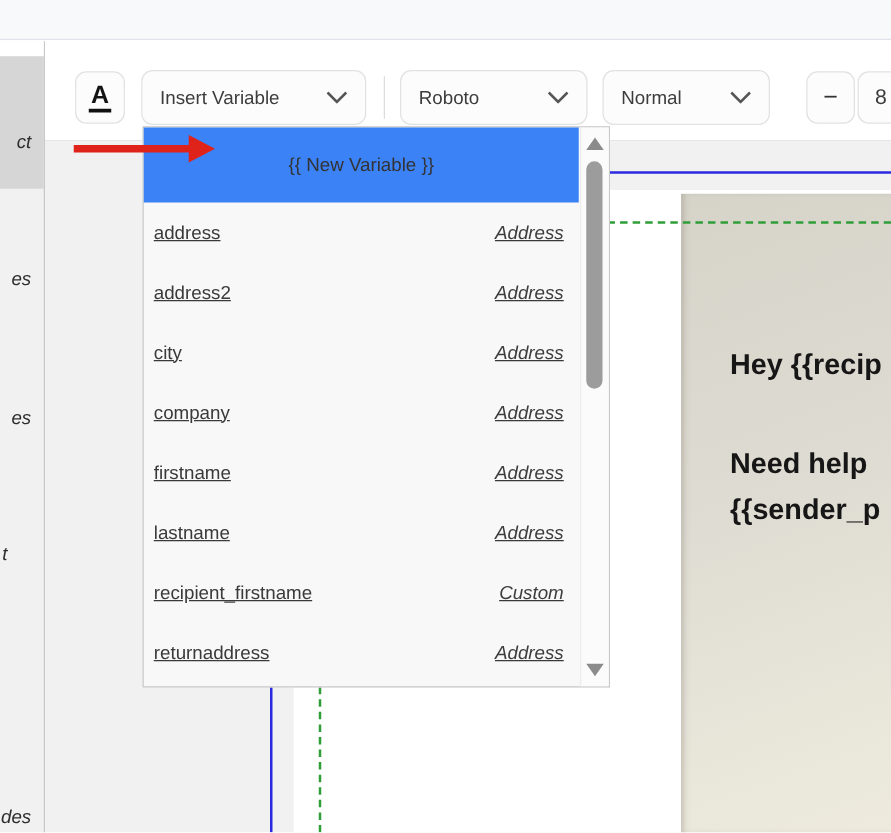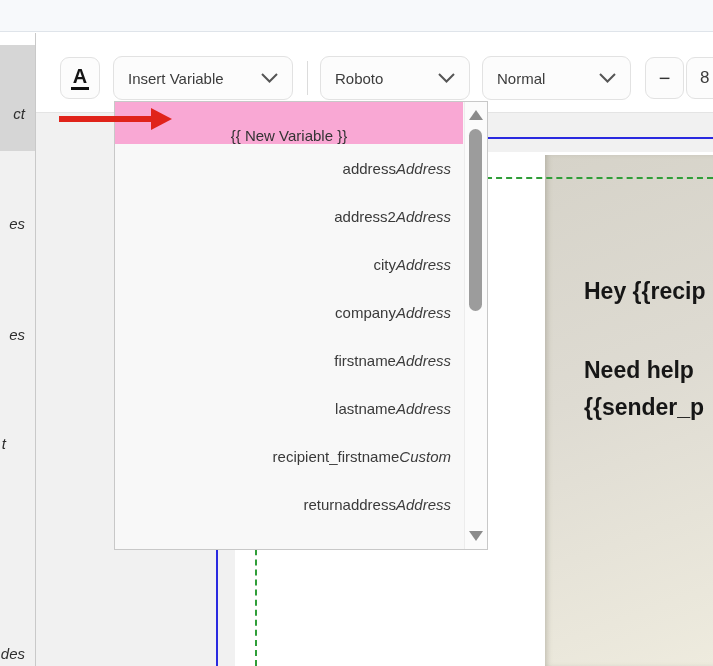--- a/index.html
+++ b/index.html
@@ -41,21 +41,21 @@
     display: flex; align-items: center; justify-content: space-between;
     padding: 0 14px; font-size: 15px; color: #3c3c3c; cursor: pointer;
   }
   .btn-textcolor { left: 24px; top: 24px; width: 40px; height: 42px; justify-content: center; padding: 0; }
   .btn-textcolor .glyph {
     font-size: 20px; font-weight: 700; color: #141414; line-height: 1;
     border-bottom: 3px solid #111; padding: 0 2px 1px 2px;
   }
   .btn-insert-variable { left: 77px; width: 180px; }
   .btn-font-family { left: 284px; width: 150px; gap: 40px; }
-  .btn-text-style { left: 446px; width: 149px; }
+  .btn-text-style { left: 446px; width: 134px; }
   .btn-minus { left: 609px; top: 24px; width: 39px; height: 42px; justify-content: center; font-size: 20px; color: #333; }
   .box-font-size { left: 650px; width: 64px; top: 24px; height: 42px; justify-content: flex-start; padding-left: 13px; font-size: 17px; }
   .tb-sep { position: absolute; left: 271px; top: 28px; width: 1px; height: 34px; background: #dcdcdc; }
   .chevron { flex: 0 0 auto; margin-left: 10px; }
   
   .content {
     position: absolute; left: 36px; top: 113px; width: 677px; height: 553px;
     background: #f1f1f1; overflow: hidden; z-index: 1;
   }
   .canvas-white { position: absolute; left: 199px; top: 39px; width: 478px; height: 514px; background: #ffffff; }
@@ -75,26 +75,26 @@
   .email-text { position: absolute; left: 548px; top: 160px; width: 300px; color: #161616; font-weight: 700; }
   .email-greeting { position: absolute; left: 0; top: 5px; font-size: 23px; white-space: nowrap; }
   .email-body { position: absolute; left: 0; top: 79px; font-size: 23px; line-height: 37px; white-space: nowrap; }
   
   .dropdown {
     position: absolute; left: 114px; top: 101px; width: 374px; height: 449px;
     background: #f8f8f8; border: 1px solid #c8c8c8; z-index: 10;
   }
   .dd-list { position: absolute; left: 0; top: 0; right: 24px; }
   .dd-header {
-    height: 42px; background: #f9a8d4; display: flex; align-items: flex-end; justify-content: center;
+    height: 60px; background: #3b82f6; display: flex; align-items: center; justify-content: center;
     font-size: 15px; color: #333333; cursor: pointer;
   }
   .dd-item {
-    height: 48px; display: flex; align-items: center; justify-content: flex-end;
-    padding: 0 12px 0 8px; font-size: 15px; color: #3a3a3a; cursor: pointer;
+    height: 48px; display: flex; align-items: center; justify-content: space-between;
+    padding: 0 12px 0 8px; font-size: 15px; color: #3a3a3a; cursor: pointer; text-decoration: underline;
   }
   .dd-type { font-style: italic; color: #3c3c3c; }
   .dd-scroll {
     position: absolute; right: 0; top: 0; bottom: 0; width: 23px;
     background: #fbfbfb; border-left: 1px solid #ececec;
   }
   .scroll-up {
     position: absolute; top: 8px; left: 4px; width: 0; height: 0;
     border-left: 7px solid transparent; border-right: 7px solid transparent;
     border-bottom: 10px solid #8b8b8b; cursor: pointer;

